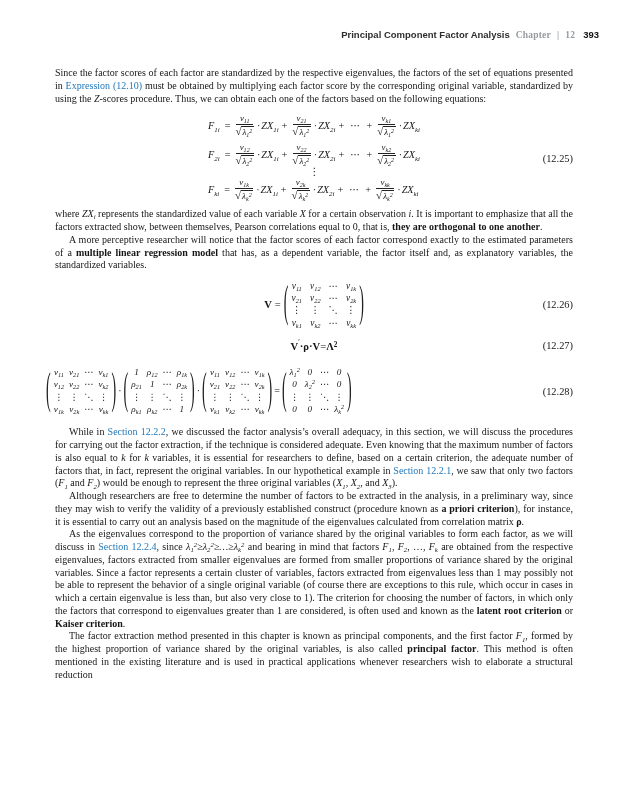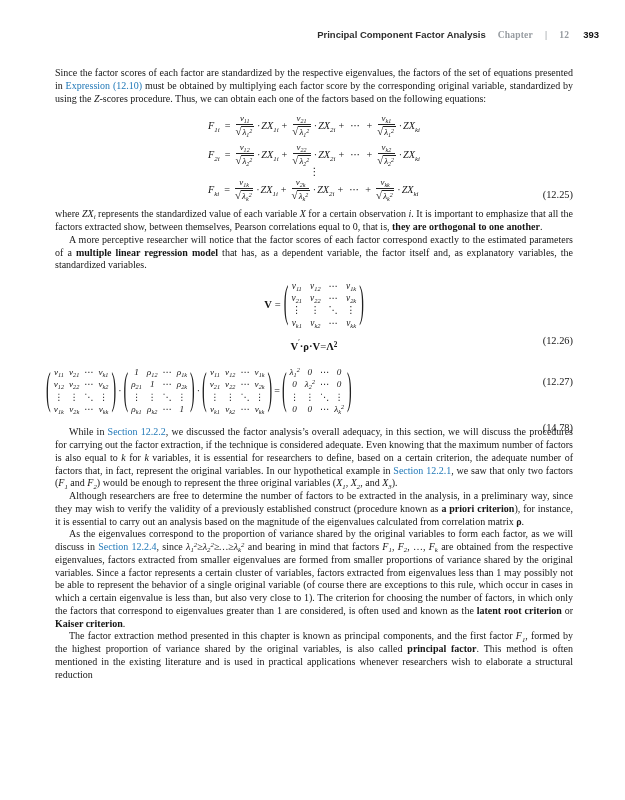--- a/index.html
+++ b/index.html
@@ -5,38 +5,38 @@
   html,body{margin:0;padding:0;background:#ffffff;}
   .page{
     width:625px;height:800px;position:relative;background:#ffffff;
     font-family:"Liberation Serif","DejaVu Serif","DejaVu Sans",serif;
     color:#161616;overflow:hidden;
   }
   
   .running-head{
     position:absolute;top:29px;right:26px;
     font-family:"Liberation Sans","DejaVu Sans",sans-serif;
-    font-size:9.5px;display:flex;gap:12px;align-items:baseline;white-space:nowrap;
+    font-size:9.5px;display:flex;gap:6px;align-items:baseline;white-space:nowrap;
   }
   .rh-title{color:#2e2e2e;font-weight:bold;}
   .rh-chapter{color:#969ba0;font-weight:bold;letter-spacing:.2px;font-family:Liberation Serif, serif;}
   .rh-page{color:#111;font-weight:bold;margin-left:2px;}
   
   .content{position:absolute;left:55px;top:67px;width:518px;}
   p.body{margin:0;font-size:10px;line-height:12.75px;text-align:justify;}
   p.indent{text-indent:14px;}
   .bold{font-weight:bold;}
   .mvar{font-style:italic;}
   a.xref{color:#2279b8;text-decoration:none;cursor:pointer;}
   sub,sup{font-size:68%;line-height:0;}
   sub{vertical-align:baseline;position:relative;top:0.33em;}
   sup{vertical-align:baseline;position:relative;top:-0.45em;}
   
   .eq-block{position:relative;text-align:center;}
-  .eq-number{position:absolute;right:0;top:50%;transform:translateY(-50%);font-size:10.4px;font-style:normal;margin-top:36px;}
+  .eq-number{position:absolute;right:0;top:50%;transform:translateY(-50%);font-size:10.4px;font-style:normal;}
   .eqcol{display:inline-flex;flex-direction:column;align-items:flex-start;font-size:10.2px;}
   .eqrow{display:flex;align-items:center;margin:2px 0;font-style:italic;}
   .vrow{align-self:center;font-style:normal;margin:-1px 0;line-height:8px;}
   .op{margin:0 3px;font-style:normal;}
   .lhs{margin-right:2px;}
   .frac{display:inline-flex;flex-direction:column;align-items:center;margin:0 2px;vertical-align:middle;}
   .fnum{font-size:8.9px;padding:0 4px 1px;border-bottom:0.8px solid #222;line-height:10px;}
   .fden{display:inline-flex;align-items:flex-start;padding-top:1px;font-size:8.9px;line-height:11px;}
   .rsym{font-style:normal;font-size:11px;line-height:10px;margin-right:-0.5px;}
   .rad{border-top:0.8px solid #222;padding:0 1.5px;}
@@ -312,21 +312,21 @@
               <span class="cell">⋱</span>
               <span class="cell">⋮</span>
               <span class="cell">0</span>
               <span class="cell">0</span>
               <span class="cell">⋯</span>
               <span class="cell">λ<sub>k</sub><sup>2</sup></span>
             </span>
             <span class="paren">)</span>
           </span>
         </span>
-      <span class="eq-number">(14.78)</span>
+      <span class="eq-number">(12.28)</span>
     </div>
 
     <p class="body indent">While in <a class="xref">Section 12.2.2</a>, we discussed the factor analysis’s overall adequacy, in this section, we will discuss the procedures for carrying out the factor extraction, if the technique is considered adequate. Even knowing that the maximum number of factors is also equal to <span class="mvar">k</span> for <span class="mvar">k</span> variables, it is essential for researchers to define, based on a certain criterion, the adequate number of factors that, in fact, represent the original variables. In our hypothetical example in <a class="xref">Section 12.2.1</a>, we saw that only two factors (<span class="mvar">F<sub>1</sub></span> and <span class="mvar">F<sub>2</sub></span>) would be enough to represent the three original variables (<span class="mvar">X<sub>1</sub></span>, <span class="mvar">X<sub>2</sub></span>, and <span class="mvar">X<sub>3</sub></span>).</p>
     <p class="body indent">Although researchers are free to determine the number of factors to be extracted in the analysis, in a preliminary way, since they may wish to verify the validity of a previously established construct (procedure known as <span class="bold">a priori criterion</span>), for instance, it is essential to carry out an analysis based on the magnitude of the eigenvalues calculated from correlation matrix <span class="bold">ρ</span>.</p>
     <p class="body indent">As the eigenvalues correspond to the proportion of variance shared by the original variables to form each factor, as we will discuss in <a class="xref">Section 12.2.4</a>, since <span class="mvar">λ<sub>1</sub><sup>2</sup>≥λ<sub>2</sub><sup>2</sup>≥…≥λ<sub>k</sub><sup>2</sup></span> and bearing in mind that factors <span class="mvar">F<sub>1</sub></span>, <span class="mvar">F<sub>2</sub></span>, …, <span class="mvar">F<sub>k</sub></span> are obtained from the respective eigenvalues, factors extracted from smaller eigenvalues are formed from smaller proportions of variance shared by the original variables. Since a factor represents a certain cluster of variables, factors extracted from eigenvalues less than 1 may possibly not be able to represent the behavior of a single original variable (of course there are exceptions to this rule, which occur in cases in which a certain eigenvalue is less than, but also very close to 1). The criterion for choosing the number of factors, in which only the factors that correspond to eigenvalues greater than 1 are considered, is often used and known as the <span class="bold">latent root criterion</span> or <span class="bold">Kaiser criterion</span>.</p>
     <p class="body indent">The factor extraction method presented in this chapter is known as principal components, and the first factor <span class="mvar">F<sub>1</sub></span>, formed by the highest proportion of variance shared by the original variables, is also called <span class="bold">principal factor</span>. This method is often mentioned in the existing literature and is used in practical applications whenever researchers wish to elaborate a structural reduction</p>
 
   </div>
 </div>
 

